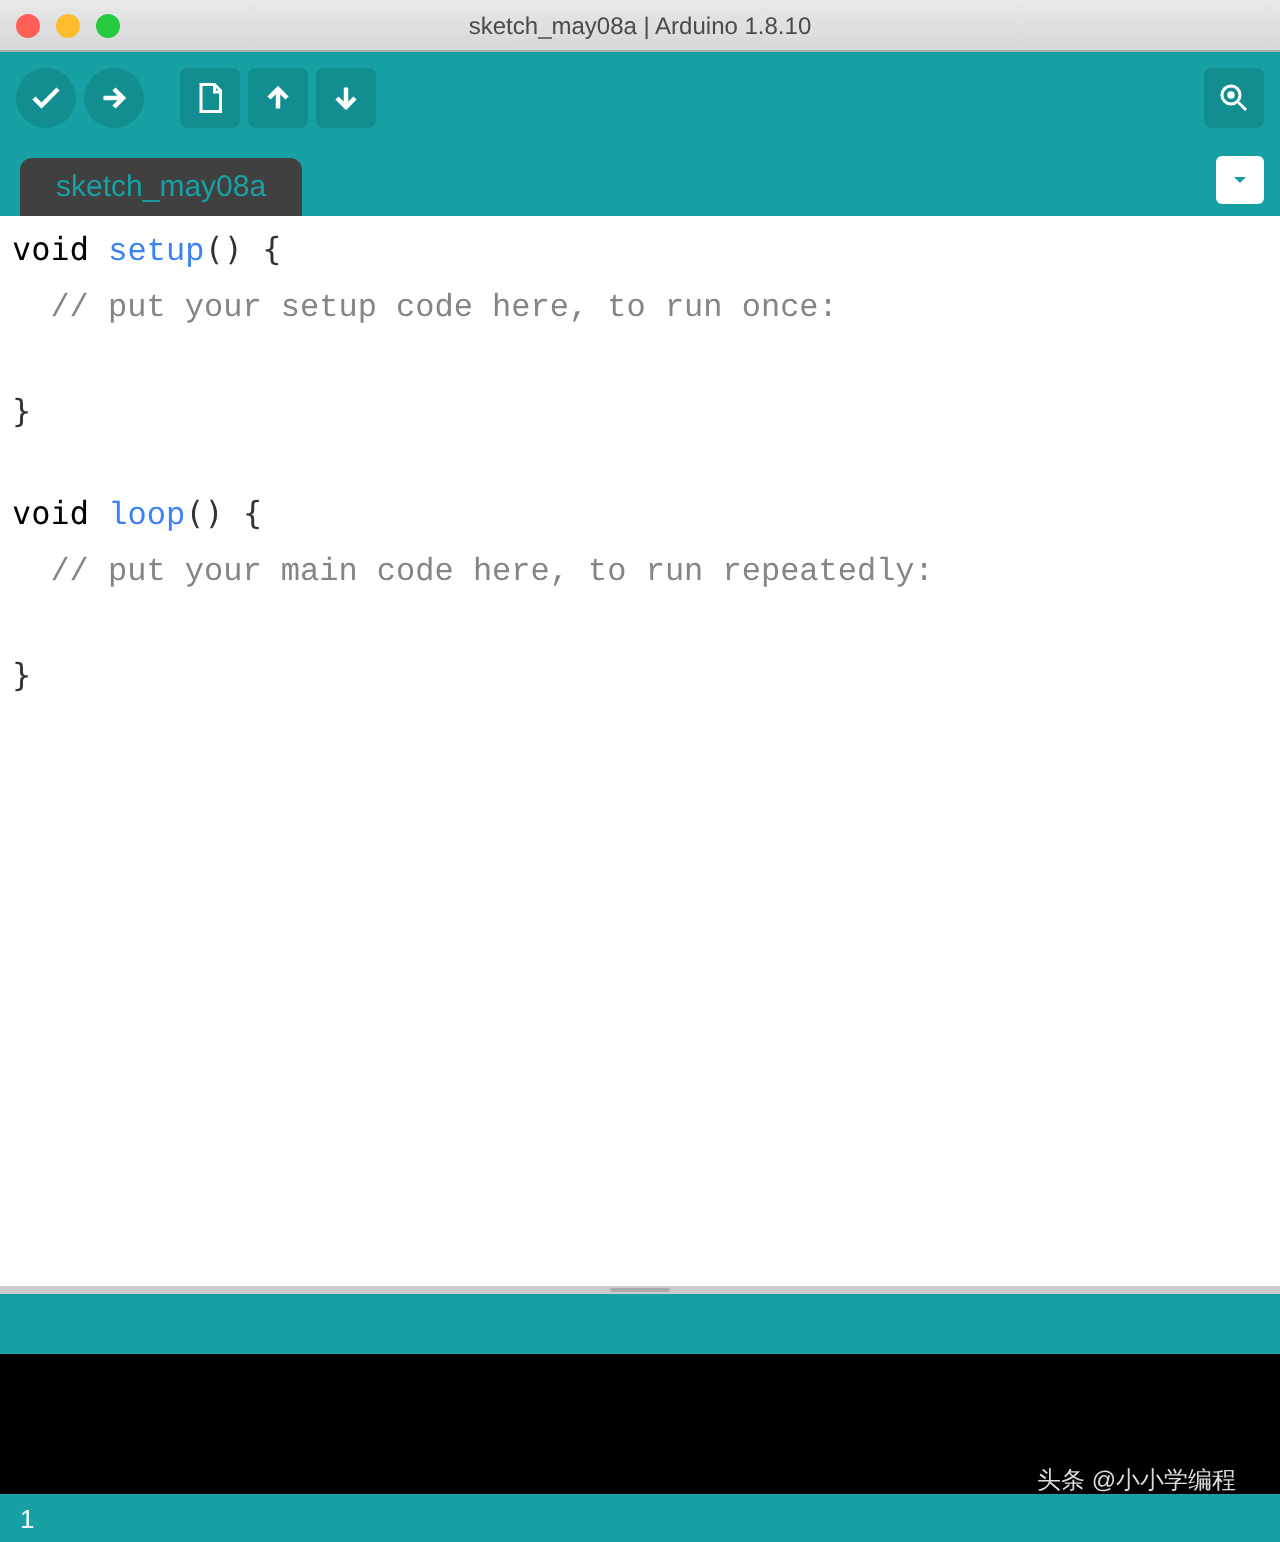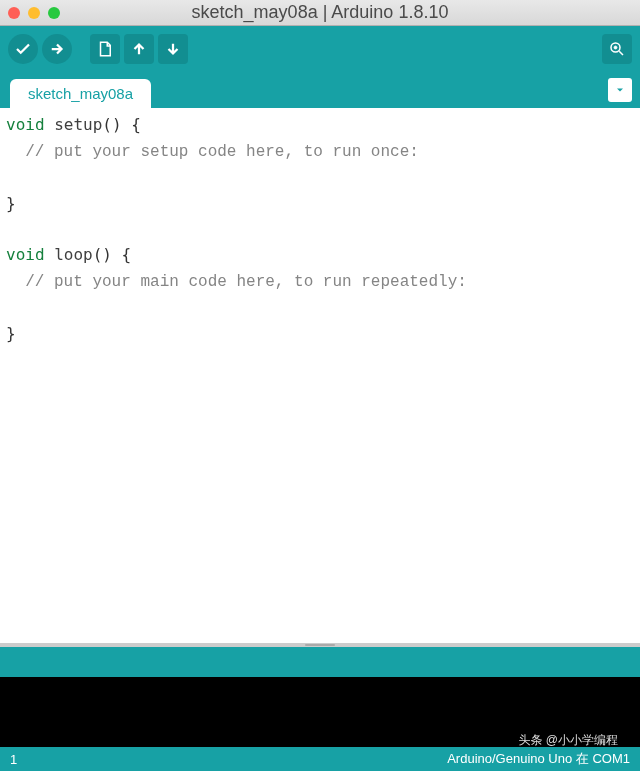--- a/index.html
+++ b/index.html
@@ -26,21 +26,21 @@
       gap: 8px;
     }
     .tl { width: 12px; height: 12px; border-radius: 50%; }
     .tl-red { background: #ff5f56; }
     .tl-yellow { background: #ffbd2e; }
     .tl-green { background: #27c93f; }
     .title-text {
       position: absolute;
       left: 50%;
       transform: translateX(-50%);
-      font-size: 18px;
+      font-size: 12px;
       color: #4a4a4a;
       text-align: center;
     }
     .toolbar {
       height: 46px;
       background: #17A1A5;
       display: flex;
       align-items: center;
       padding: 0 8px;
       gap: 4px;
@@ -60,21 +60,21 @@
     .tb-gap { width: 10px; }
     .tb-spacer { flex: 1; }
     .tabbar {
       height: 36px;
       background: #17A1A5;
       display: flex;
       align-items: flex-end;
       padding: 0 8px;
     }
     .tab {
-      background: #ffffff;
+      background: #404040;
       color: #17A1A5;
       font-size: 15px;
       padding: 6px 18px;
       border-radius: 6px 6px 0 0;
       margin-left: 2px;
     }
     .tab-dropdown {
       margin-left: auto;
       width: 24px;
       height: 24px;
@@ -90,22 +90,22 @@
       flex: 1;
       background: #fff;
       padding: 4px 6px;
       font-family: "Monaco", "Menlo", "Consolas", monospace;
       font-size: 16px;
       line-height: 1.6;
       color: #333;
       overflow: auto;
       white-space: pre;
     }
-    .kw { color: #15803d; }
-    .fn { color: #404040; }
+    .kw { color: #000000; }
+    .fn { color: #3b82f6; font-family: Liberation Mono, monospace; }
     .cm { color: #858585; font-family: Liberation Mono, monospace; }
     .splitter {
       height: 4px;
       background: #ccc;
       display:flex;
       align-items:center;
       justify-content:center;
     }
     .splitter::after{
       content:"";
@@ -198,16 +198,15 @@
 </div>
 
 <div class="editor" id="editor"><div><span class="kw">void </span><span class="fn">setup</span><span>() {</span></div><div><span class="cm">  // put your setup code here, to run once:</span></div><div>&nbsp;</div><div><span>}</span></div><div>&nbsp;</div><div><span class="kw">void </span><span class="fn">loop</span><span>() {</span></div><div><span class="cm">  // put your main code here, to run repeatedly:</span></div><div>&nbsp;</div><div><span>}</span></div></div>
 
 <div class="splitter"></div>
 <div class="status-teal"></div>
 <div class="console"></div>
 
 <div class="footer">
   <span class="footer-left">1</span>
-  <span class="footer-right">Arduino/Genuino Uno 在 COM1</span>
 </div>
 
 <div class="watermark">头条 @小小学编程</div>
 
 </body></html>

